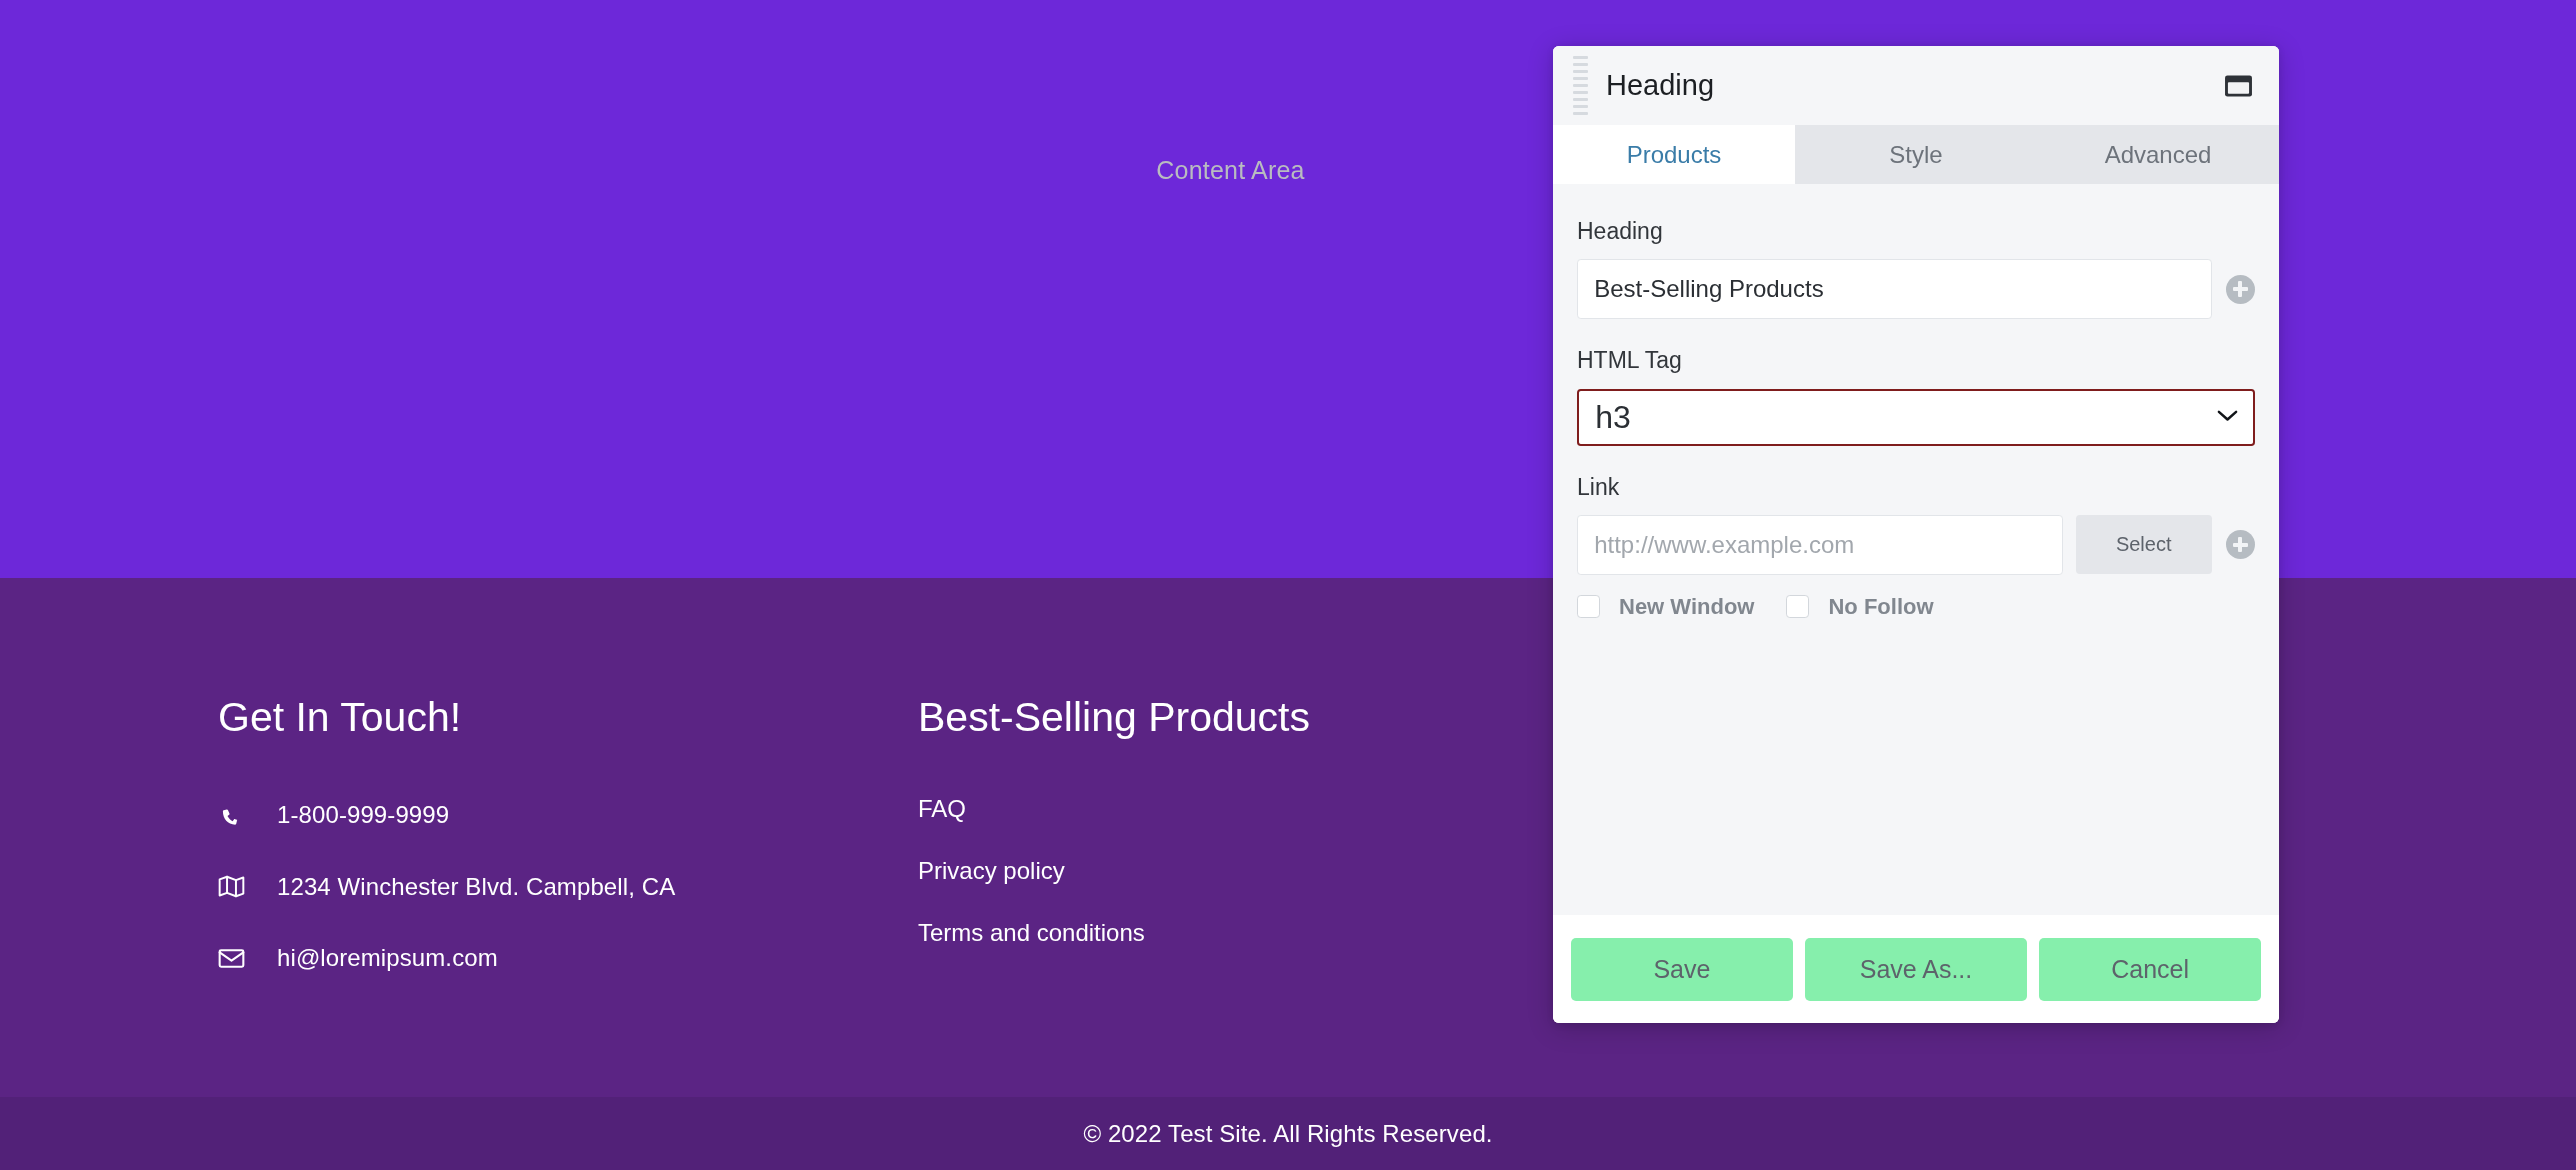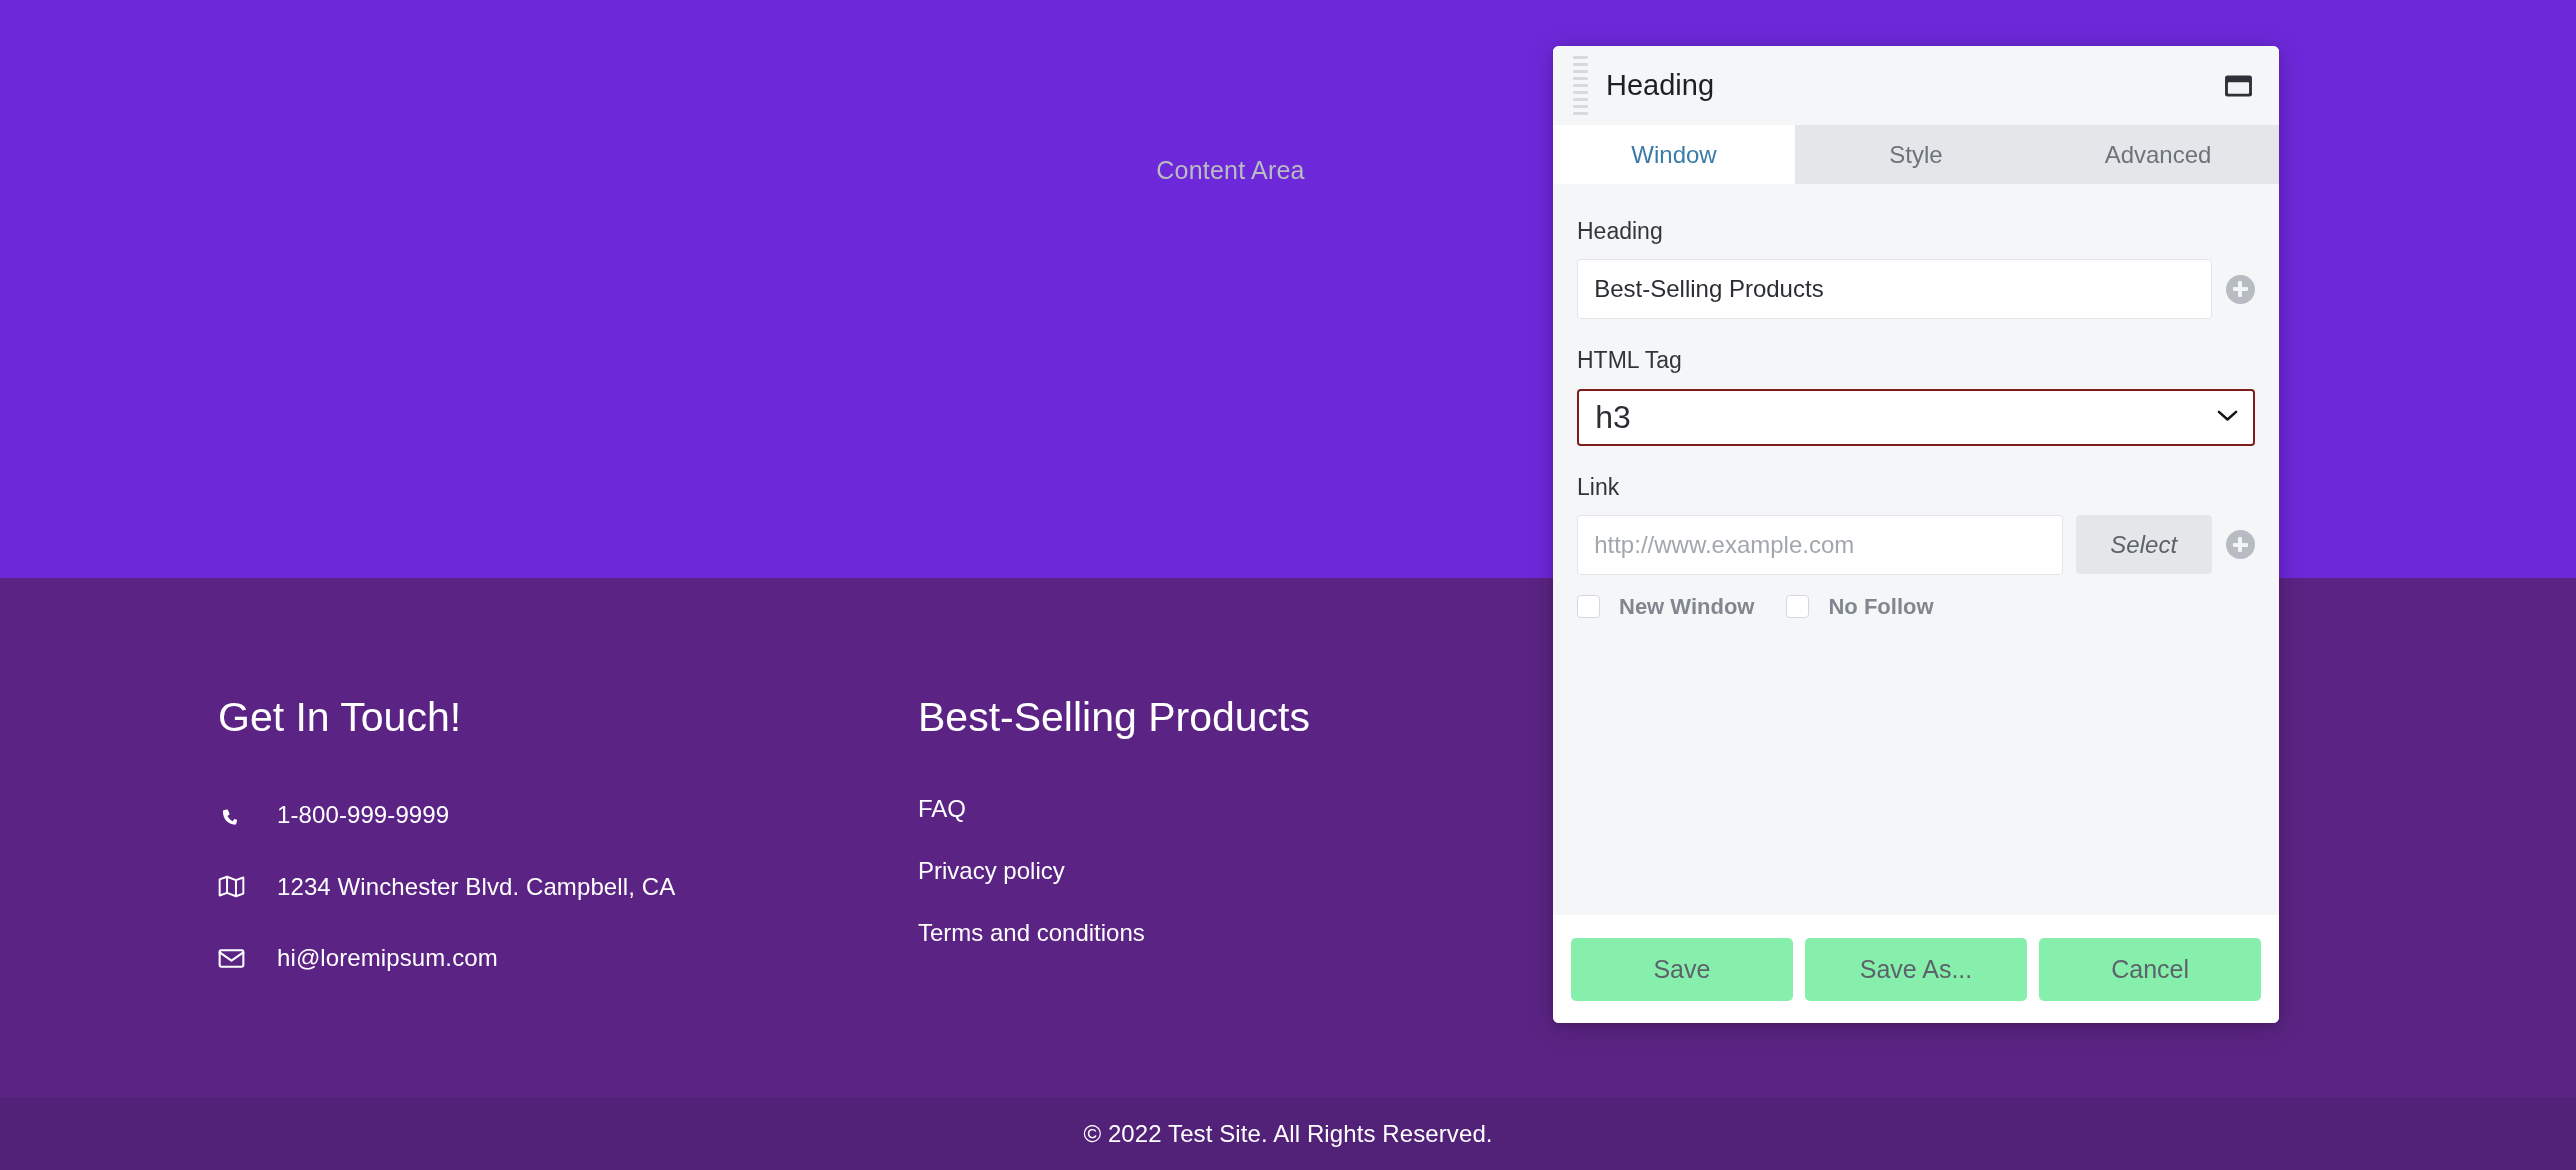--- a/index.html
+++ b/index.html
@@ -273,25 +273,24 @@
     display: block;
   }
 
   .select-btn {
     flex: 0 0 136px;
     height: 59px;
     margin-left: 12.4px;
     background: #e4e6ea;
     border: none;
     border-radius: 3.8px;
-    font-size: 24px;
+    font-size: 20px;
     color: #5d636b;
     font-family: "Liberation Sans", sans-serif;
     cursor: pointer;
-    font-style: italic;
   }
 
   .checkbox-row {
     display: flex;
     align-items: center;
     margin-top: 19px;
   }
   .cb-item {
     display: flex;
     align-items: center;
@@ -419,21 +418,21 @@
       <span class="dlg-winbtn">
         <svg width="29" height="25" viewBox="0 0 30 26">
           <rect x="1" y="2" width="28" height="22" rx="2.5" fill="#2e3238"></rect>
           <rect x="4" y="9" width="22" height="12" rx="1" fill="#f2f3f5"></rect>
         </svg>
       </span>
     </div>
 
     <div class="dlg-tabs">
       <div class="dlg-tab active">
-        <span>Window</span>
+        <span>Products</span>
       </div>
       <div class="dlg-tab">
         <span>Style</span>
       </div>
       <div class="dlg-tab">
         <span>Advanced</span>
       </div>
     </div>
 
     <div class="dlg-body">

